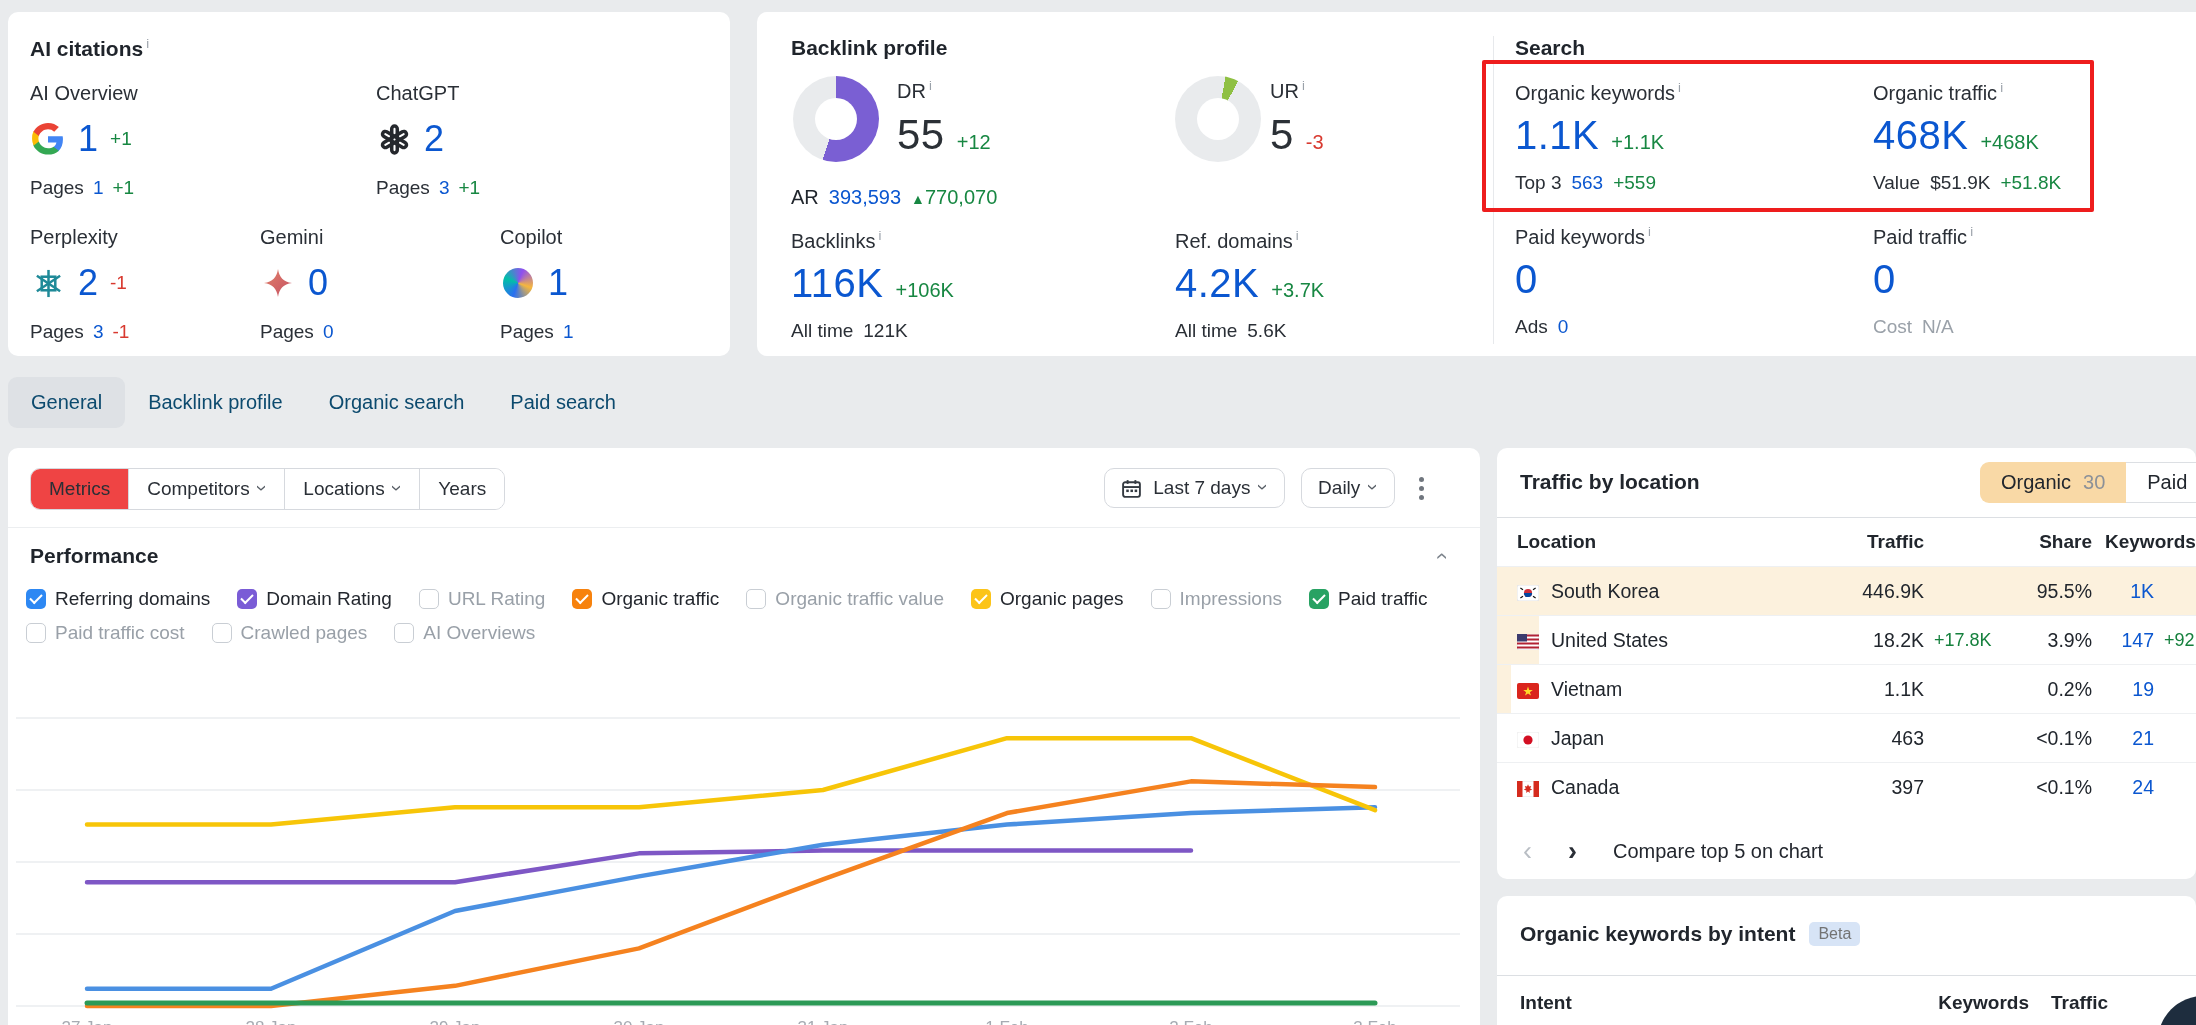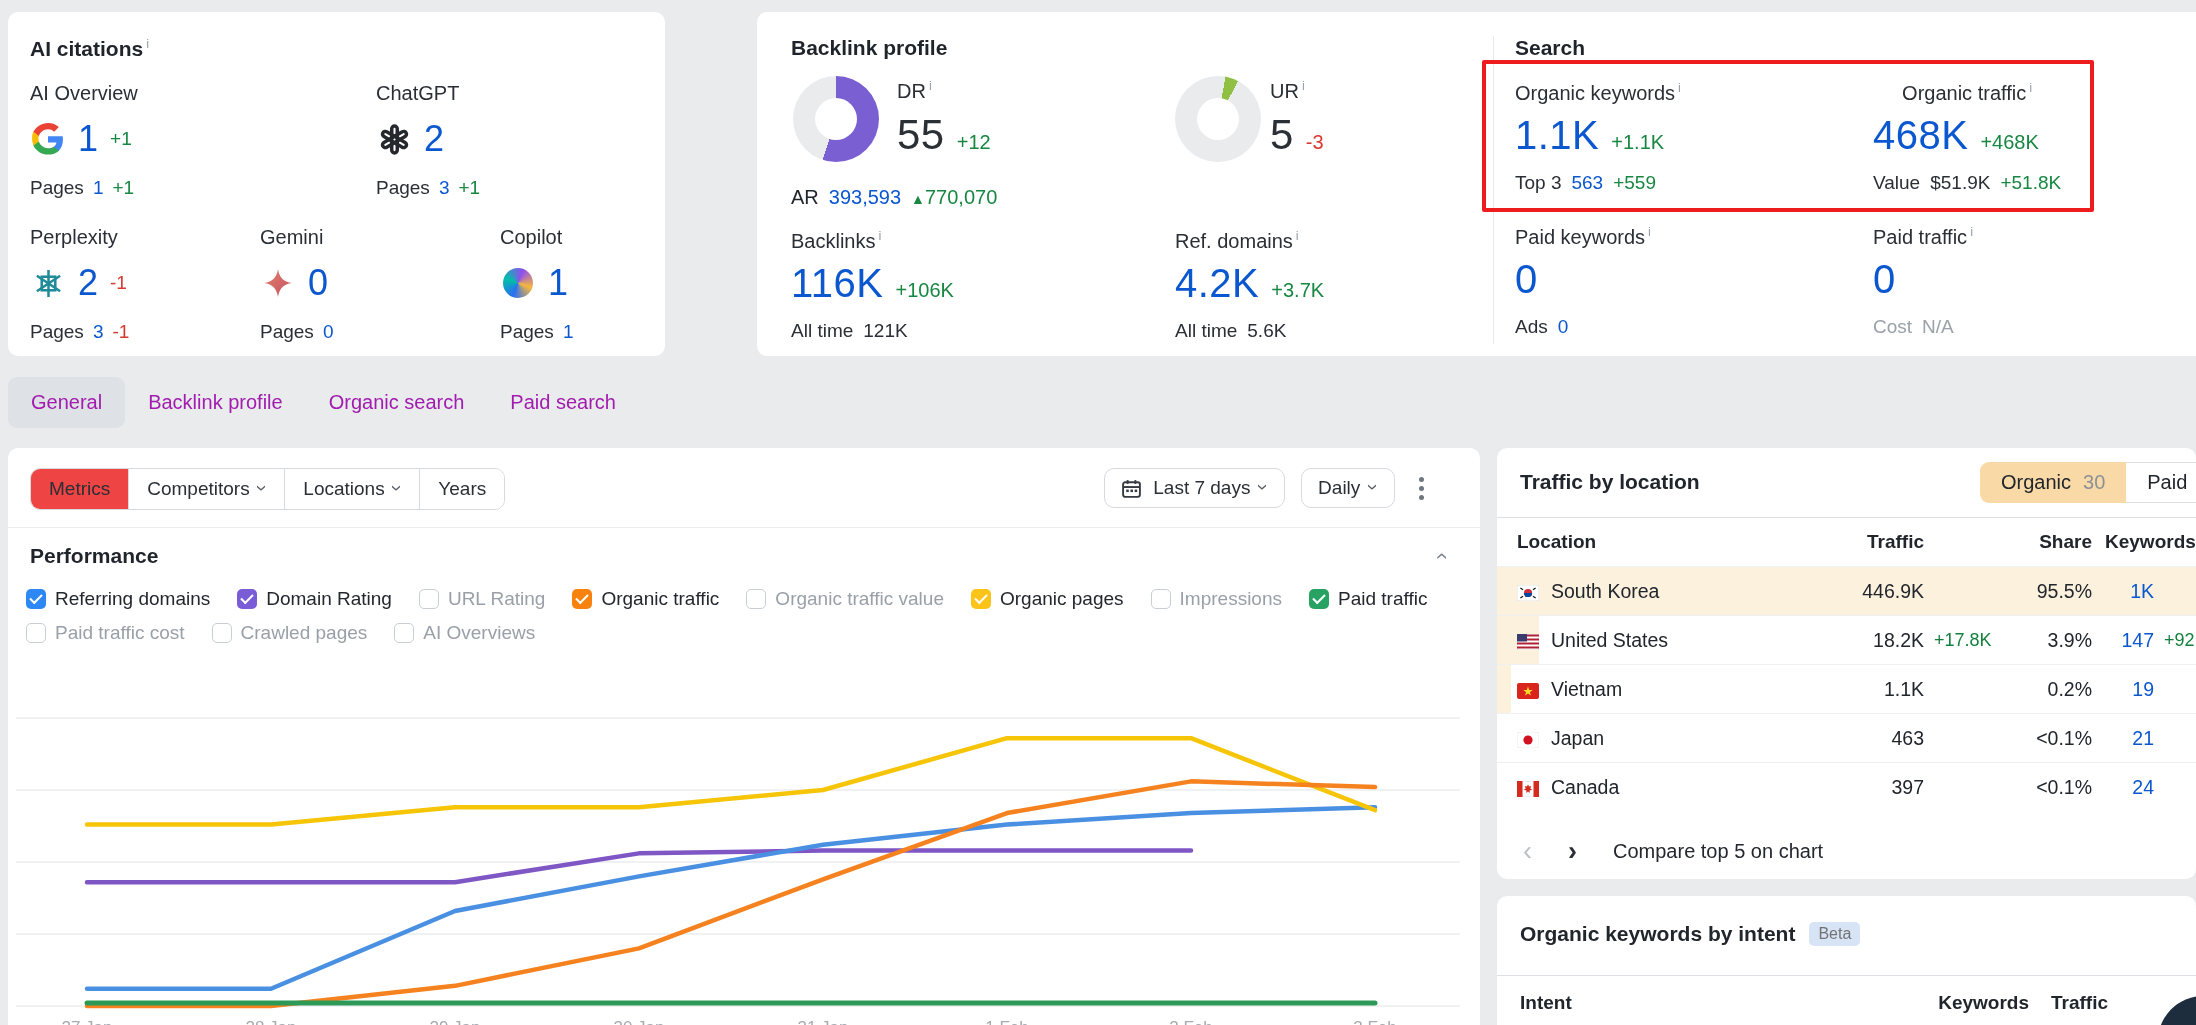--- a/index.html
+++ b/index.html
@@ -2,21 +2,21 @@
 <html><head>
 <meta charset="utf-8">
 <style>
   * { margin:0; padding:0; box-sizing:border-box; }
   html,body { width:2196px; height:1025px; overflow:hidden; background:#e9ebed;
     font-family:"Liberation Sans", sans-serif; color:#21262d; }
   .page { position:relative; width:2196px; height:1025px; overflow:hidden; background:#e9ebed; }
   .card { position:absolute; background:#fff; border-radius:10px; }
 
   
-  .card-ai   { left:8px;  top:12px; width:657px;  height:344px; }
+  .card-ai   { left:8px;  top:12px; width:722px;  height:344px; }
   .card-bl   { left:757px; top:12px; width:1439px; height:344px; border-top-right-radius:0; border-bottom-right-radius:0; }
   .card-title { position:absolute; font-size:21px; font-weight:bold; color:#1f242b; }
   sup.info { font-size:13px; color:#9aa1a9; margin-left:3px; font-weight:normal; }
 
   .tile { position:absolute; }
   .tile-label { font-size:20px; color:#2a2f36; margin-bottom:12px; }
   .tile-val { display:flex; align-items:center; gap:12px; height:44px; }
   .tile-val .big { font-size:36px; color:#0b57d0; }
   .delta { font-size:19px; }
   .tone-green { color:#178742; }
@@ -33,21 +33,21 @@
   .m-value .mv { font-size:40px; color:#0b57d0; letter-spacing:.5px; }
   .m-value .mv.dark { color:#2b3036; font-size:42px; }
   .m-sub { margin-top:14px; font-size:19px; color:#2a2f36; display:flex; gap:10px; align-items:baseline; }
   .m-sub .blue { color:#0b57d0; }
   .m-sub .muted { color:#9aa1a9; }
   .vdiv { position:absolute; width:1px; background:#e7e9ec; }
   .tri { font-size:14px; }
 
   
   .tabs { position:absolute; left:8px; top:374px; display:flex; align-items:center; height:56px; }
-  .tab { font-size:20px; color:#a21caf; padding:14px 23px; border-radius:9px; cursor:pointer; }
+  .tab { font-size:20px; color:#0c4a6e; padding:14px 23px; border-radius:9px; cursor:pointer; }
   .tab.active { background:#dee1e5; }
 
   
   .card-main { left:8px; top:448px; width:1472px; height:640px; }
   .filter-row { position:absolute; left:0; top:0; width:100%; height:80px; border-bottom:1px solid #eceef0; }
   .seg-group { position:absolute; left:22px; top:20px; display:flex; border:1px solid #d6d9de; border-radius:10px; overflow:hidden; background:#fff; }
   .seg { font-size:19px; color:#2a2f36; padding:9px 18px; display:flex; align-items:center; gap:10px; border-left:1px solid #d6d9de; background:#fff; cursor:pointer; }
   .seg:first-child { border-left:none; }
   .seg.hl { background:#ef4444; }
   .right-controls { position:absolute; right:48px; top:20px; display:flex; align-items:center; gap:16px; }
@@ -276,21 +276,21 @@
       <div class="m-value">
           <span class="mv">1.1K</span>
           <span class="delta tone-green" style="font-size:20px;">+1.1K</span>
         </div>
       <div class="m-sub">
           <span>Top 3</span>
           <span class="blue">563</span>
           <span class="tone-green">+559</span>
         </div>
     </div>
-    <div style="position:absolute;left:1116px;top:68px;text-align:center;">
+    <div style="position:absolute;left:1116px;top:68px;">
       <div class="m-label"><span>Organic traffic</span><sup class="info">i</sup></div>
       <div class="m-value">
           <span class="mv">468K</span>
           <span class="delta tone-green" style="font-size:20px;">+468K</span>
         </div>
       <div class="m-sub">
           <span>Value</span>
           <span>$51.9K</span>
           <span class="tone-green">+51.8K</span>
         </div>

